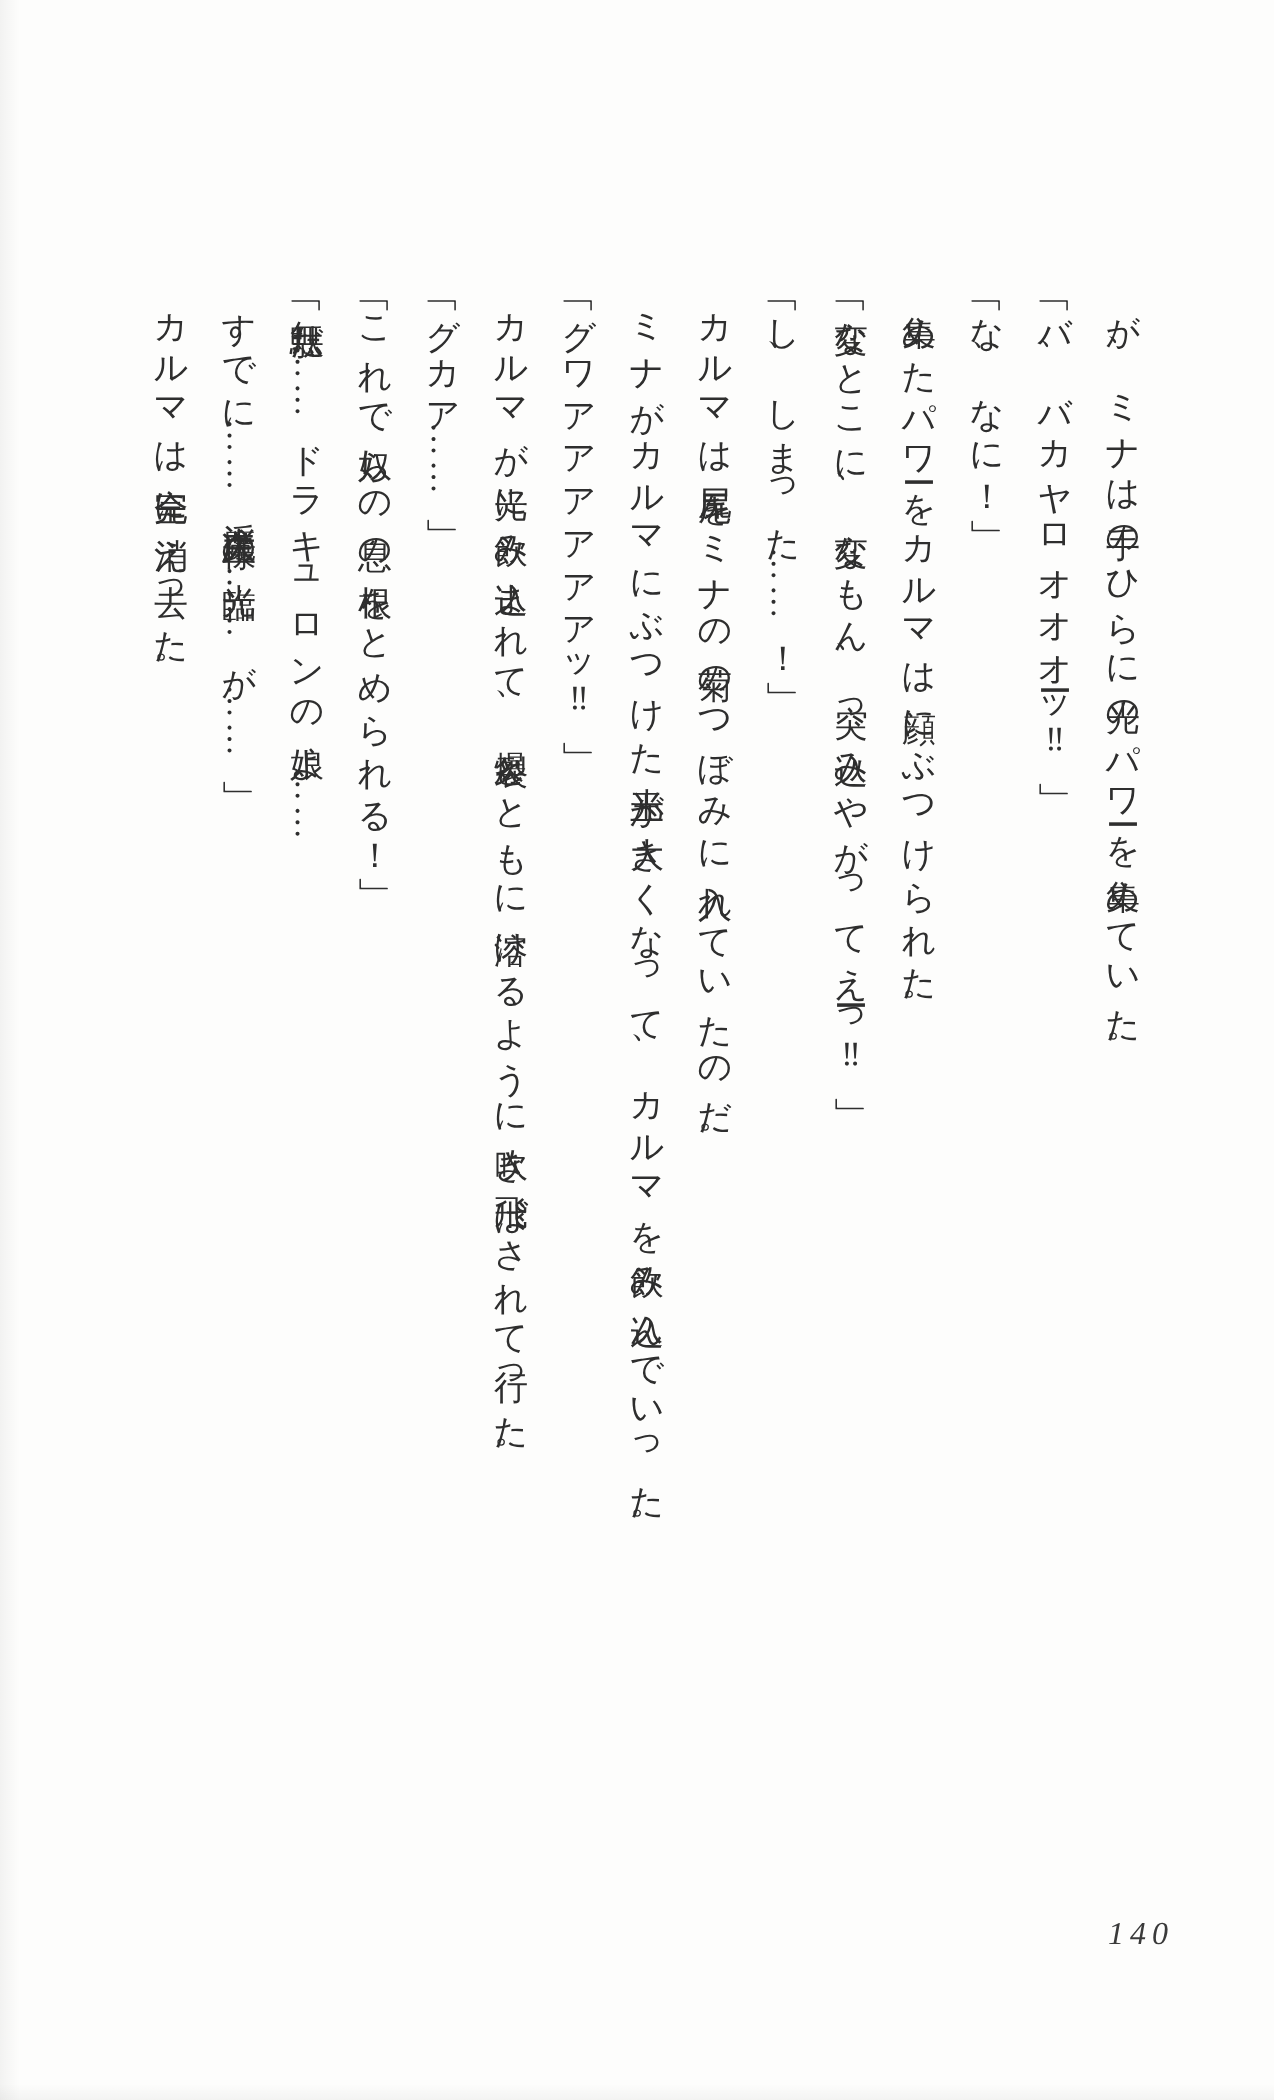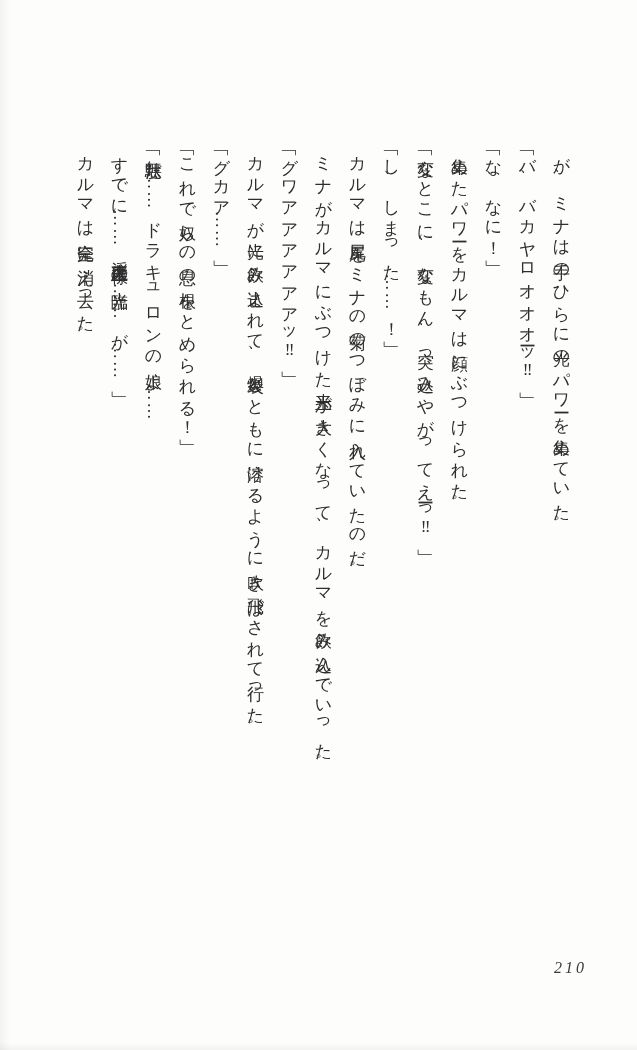--- a/index.html
+++ b/index.html
@@ -77,14 +77,14 @@
     <p>ミナがカルマにぶつけた光玉が大きくなって、カルマを飲み込んでいった。</p>
     <p>「グワアアアアアアッ‼」</p>
     <p>カルマが光に飲み込まれて、爆裂とともに溶けるように吹き飛ばされて行った。</p>
     <p>「グカア……」</p>
     <p>「これで奴らの息の根をとめられる！」</p>
     <p>「無駄だ……ドラキュロンの娘よ……</p>
     <p>すでに……淫魔大王様の光臨……が……」</p>
     <p>カルマは完全に消え去った。</p>
   </div>
 
-  <div class="page-number">210</div>
+  <div class="page-number">140</div>
 </div>
 
 </body></html>

